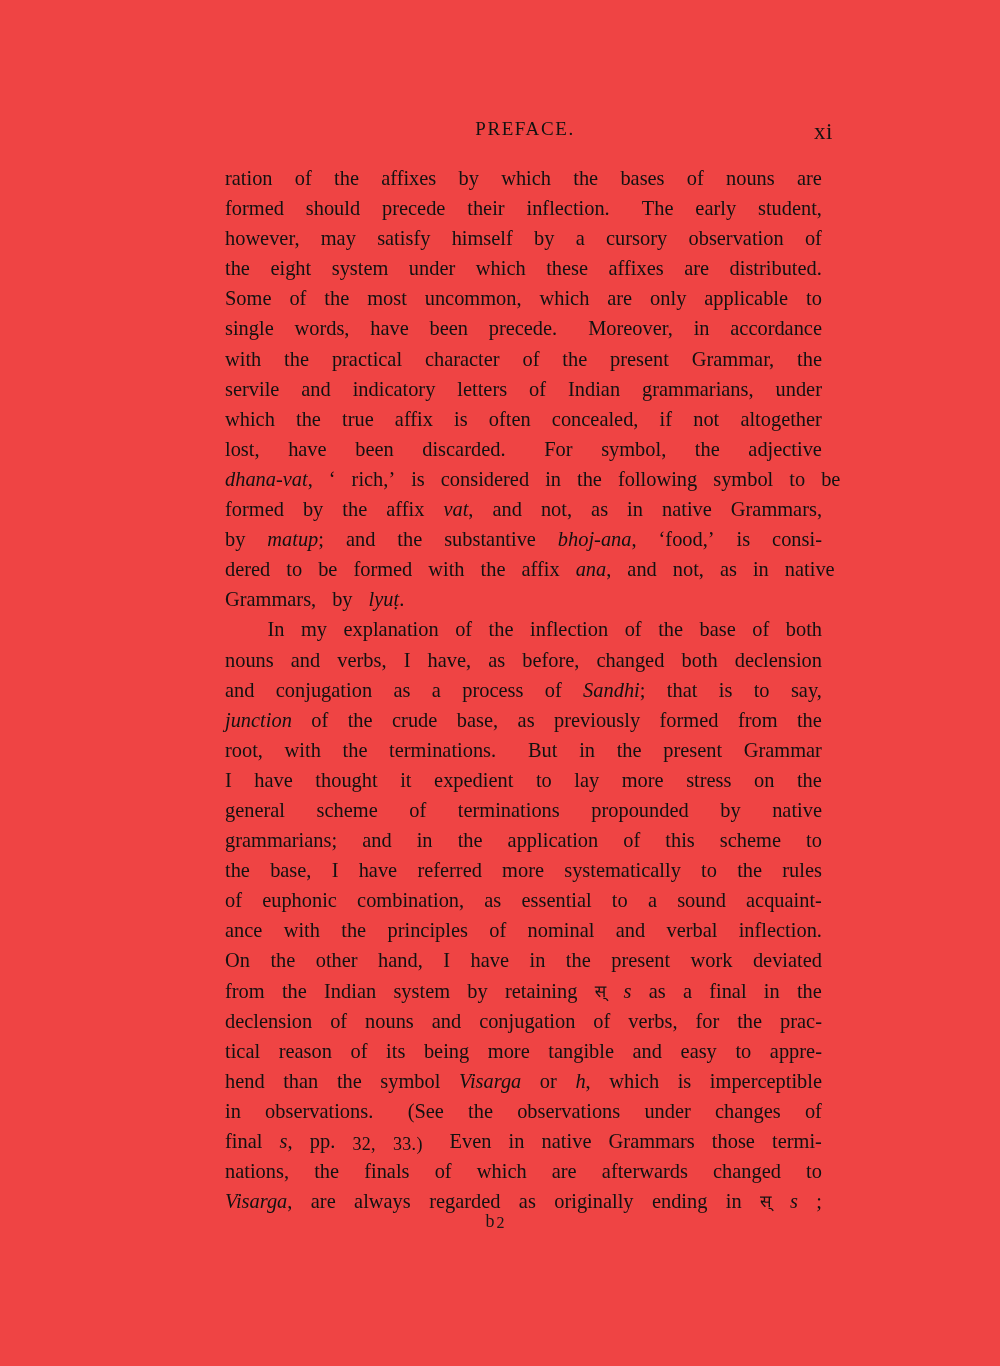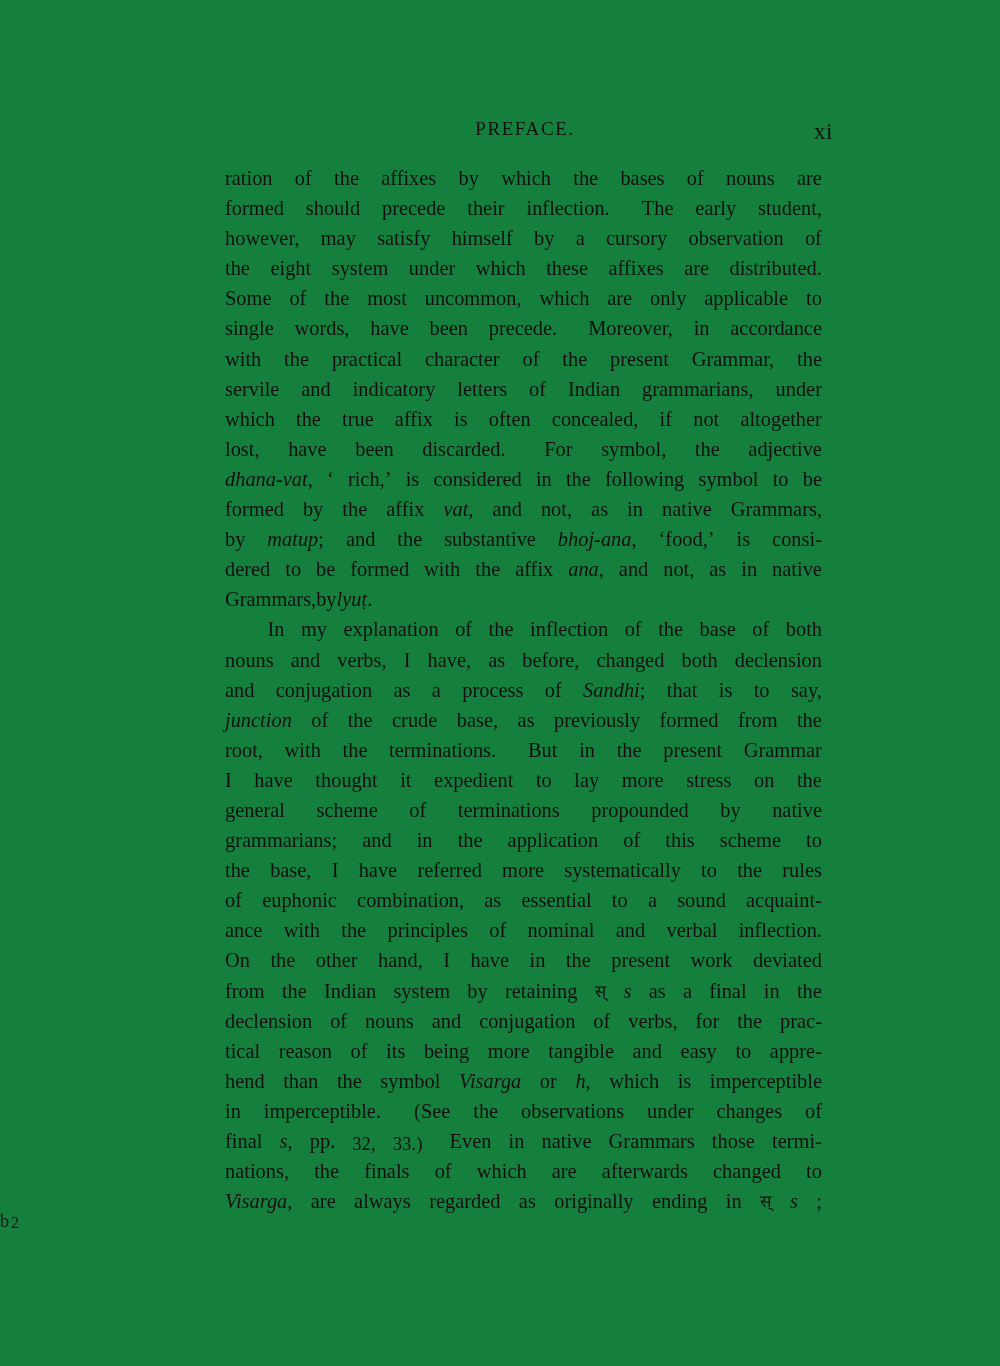--- a/index.html
+++ b/index.html
@@ -14,21 +14,21 @@
     position: relative;
     overflow: hidden;
     font-family: "Liberation Serif", "DejaVu Serif", serif;
     color: #100f0d;
     -webkit-font-smoothing: antialiased;
   }
 
   .page {
     position: absolute;
     inset: 0;
-    background: #15803d;
+    background: #ef4444;
     padding-left: 14px;
   }
 
   
   .running-head {
     position: absolute;
     left: 225px;
     top: 118px;
     width: 600px;
     height: 30px;
@@ -63,20 +63,21 @@
     line-height: 30.1px;
     color: #131110;
   }
 
   .line {
     display: flex;
     white-space: pre;
     height: 30.1px;
     align-items: baseline;
     overflow: visible;
+    gap: 16px;
   }
   
   .line.just {
     justify-content: space-between;
   }
   .line.flush {
     justify-content: flex-start;
   }
   .line .w {
     display: inline-block;
@@ -113,21 +114,21 @@
     top: 1.5px;
     letter-spacing: 0.3px;
   }
 
   
   .signature {
     position: absolute;
     left: 0;
     right: 8px;
     top: 1211px;
-    text-align: left;
+    text-align: center;
     font-size: 18px;
     letter-spacing: 2px;
     color: #1a1816;
   }
   .signature .sig-num {
     font-size: 16px;
     position: relative;
     top: 1px;
   }
 </style>
@@ -166,21 +167,21 @@
       <div class="line just"><span class="w">general</span><span class="w">scheme</span><span class="w">of</span><span class="w">terminations</span><span class="w">propounded</span><span class="w">by</span><span class="w">native</span></div>
       <div class="line just"><span class="w">grammarians;</span><span class="w">and</span><span class="w">in</span><span class="w">the</span><span class="w">application</span><span class="w">of</span><span class="w">this</span><span class="w">scheme</span><span class="w">to</span></div>
       <div class="line just"><span class="w">the</span><span class="w">base,</span><span class="w">I</span><span class="w">have</span><span class="w">referred</span><span class="w">more</span><span class="w">systematically</span><span class="w">to</span><span class="w">the</span><span class="w">rules</span></div>
       <div class="line just"><span class="w">of</span><span class="w">euphonic</span><span class="w">combination,</span><span class="w">as</span><span class="w">essential</span><span class="w">to</span><span class="w">a</span><span class="w">sound</span><span class="w">acquaint-</span></div>
       <div class="line just"><span class="w">ance</span><span class="w">with</span><span class="w">the</span><span class="w">principles</span><span class="w">of</span><span class="w">nominal</span><span class="w">and</span><span class="w">verbal</span><span class="w">inflection.</span></div>
       <div class="line just"><span class="w">On</span><span class="w">the</span><span class="w">other</span><span class="w">hand,</span><span class="w">I</span><span class="w">have</span><span class="w">in</span><span class="w">the</span><span class="w">present</span><span class="w">work</span><span class="w">deviated</span></div>
       <div class="line just"><span class="w">from</span><span class="w">the</span><span class="w">Indian</span><span class="w">system</span><span class="w">by</span><span class="w">retaining</span><span class="w"><span class="deva">स्</span></span><span class="w"><span class="ital">s</span></span><span class="w">as</span><span class="w">a</span><span class="w">final</span><span class="w">in</span><span class="w">the</span></div>
       <div class="line just"><span class="w">declension</span><span class="w">of</span><span class="w">nouns</span><span class="w">and</span><span class="w">conjugation</span><span class="w">of</span><span class="w">verbs,</span><span class="w">for</span><span class="w">the</span><span class="w">prac-</span></div>
       <div class="line just"><span class="w">tical</span><span class="w">reason</span><span class="w">of</span><span class="w">its</span><span class="w">being</span><span class="w">more</span><span class="w">tangible</span><span class="w">and</span><span class="w">easy</span><span class="w">to</span><span class="w">appre-</span></div>
       <div class="line just"><span class="w">hend</span><span class="w">than</span><span class="w">the</span><span class="w">symbol</span><span class="w"><span class="ital">Visarga</span></span><span class="w">or</span><span class="w"><span class="ital">h</span>,</span><span class="w">which</span><span class="w">is</span><span class="w">imperceptible</span></div>
-      <div class="line just"><span class="w">in</span><span class="w">imperceptible.  </span><span class="w">(See</span><span class="w">the</span><span class="w">observations</span><span class="w">under</span><span class="w">changes</span><span class="w">of</span></div>
+      <div class="line just"><span class="w">in</span><span class="w">observations.  </span><span class="w">(See</span><span class="w">the</span><span class="w">observations</span><span class="w">under</span><span class="w">changes</span><span class="w">of</span></div>
       <div class="line just"><span class="w">final</span><span class="w"><span class="ital">s</span>,</span><span class="w">pp.</span><span class="w"><span class="osf">32,</span></span><span class="w"><span class="osf">33.)  </span></span><span class="w">Even</span><span class="w">in</span><span class="w">native</span><span class="w">Grammars</span><span class="w">those</span><span class="w">termi-</span></div>
       <div class="line just"><span class="w">nations,</span><span class="w">the</span><span class="w">finals</span><span class="w">of</span><span class="w">which</span><span class="w">are</span><span class="w">afterwards</span><span class="w">changed</span><span class="w">to</span></div>
       <div class="line just"><span class="w"><span class="ital">Visarga</span>,</span><span class="w">are</span><span class="w">always</span><span class="w">regarded</span><span class="w">as</span><span class="w">originally</span><span class="w">ending</span><span class="w">in</span><span class="w"><span class="deva">स्</span></span><span class="w"><span class="ital">s</span></span><span class="w">;</span></div>
     </div>
 
   <div class="signature">
     <span>b</span><span class="sig-num">2</span>
   </div>
 
 </div>

